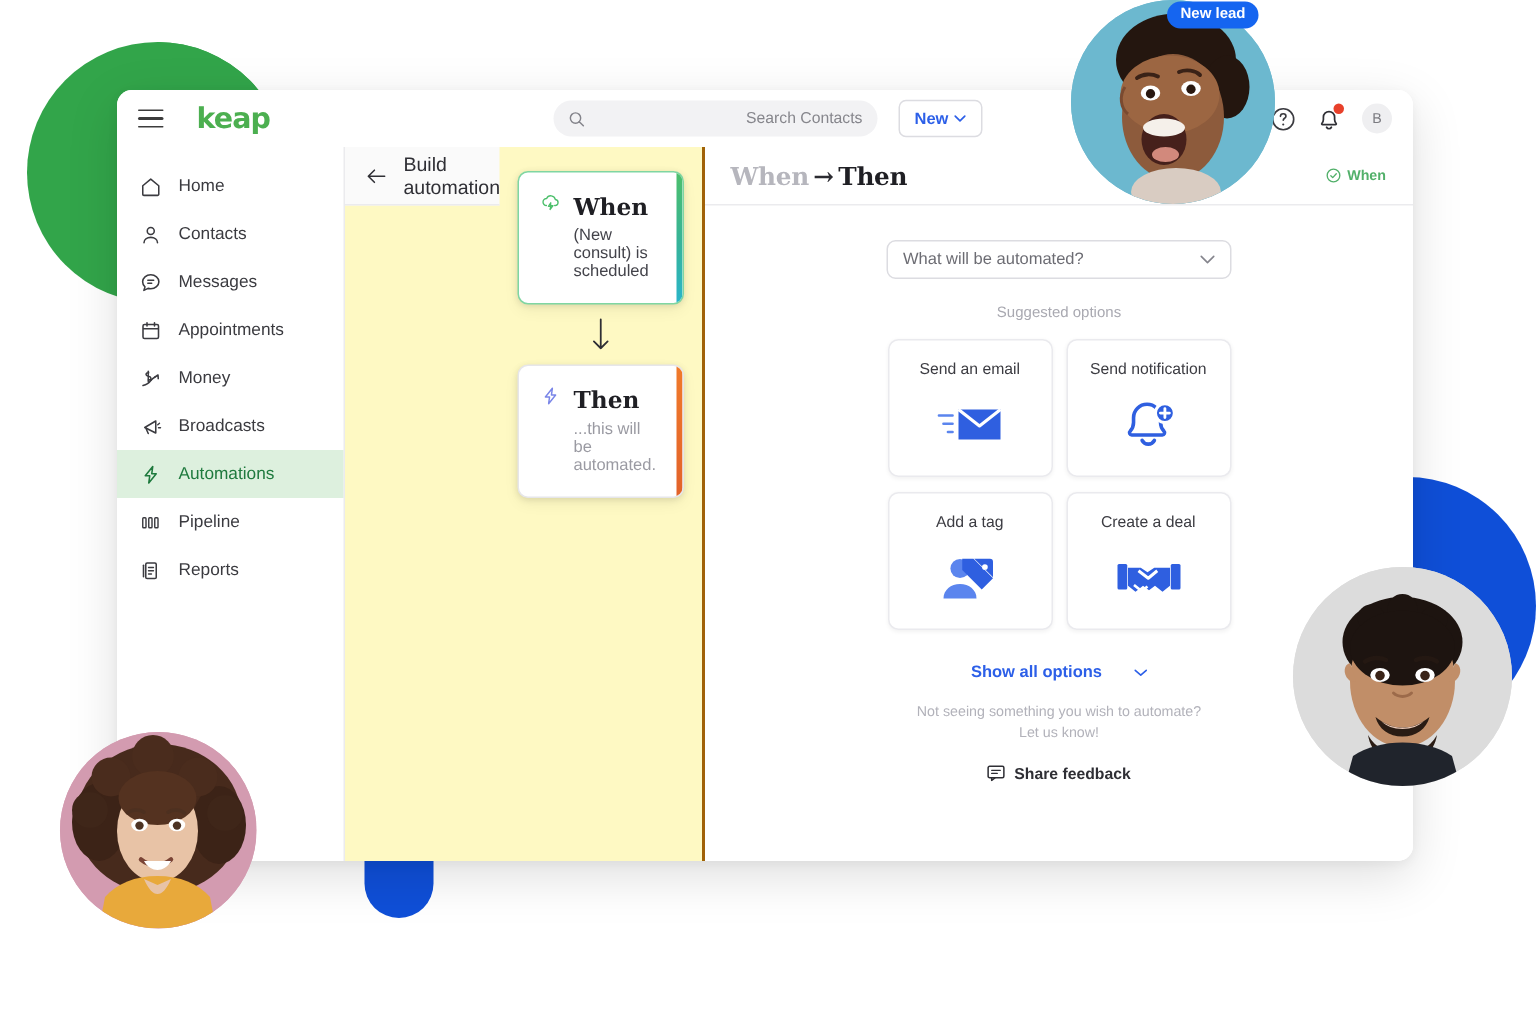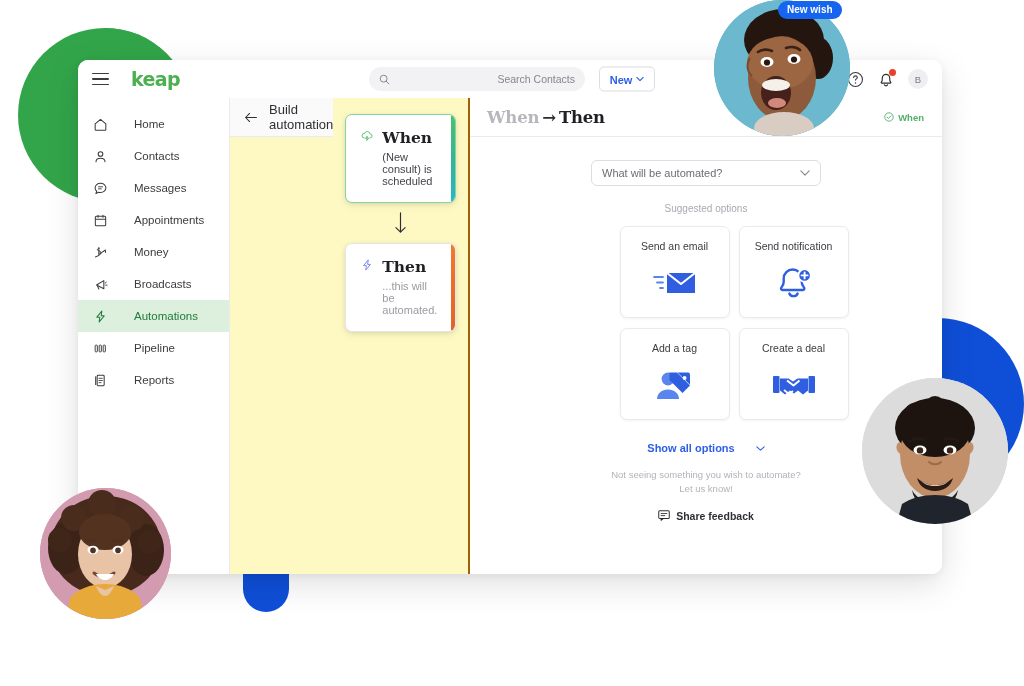--- a/index.html
+++ b/index.html
@@ -106,21 +106,21 @@
   .body-row { flex: 1; display: flex; min-height: 0; }
 
   
   .sidebar {
     width: 152px; flex: 0 0 152px;
     background: #fff;
     border-right: 1px solid #ebebee;
     padding-top: 10px;
   }
   .nav-item {
-    display: flex; align-items: center; gap: 26px;
+    display: flex; align-items: center; gap: 11px;
     height: 32px; padding: 0 0 0 15px;
     color: #3b3b40; font-size: 11.5px;
     cursor: pointer;
   }
   .nav-item .ic { width: 15px; height: 15px; display: flex; align-items: center; justify-content: center; flex: 0 0 15px; }
   .nav-item.active { background: #ddf0de; color: #1f7a3e; font-weight: normal; }
   .nav-item.active .ic svg { stroke: #1f7a3e; }
 
   
   .midcol {
@@ -193,21 +193,21 @@
 
   .grid {
     margin-top: 12px;
     display: grid; grid-template-columns: 110px 110px; gap: 10px 9px;
   }
   .opt-card {
     width: 110px; height: 92px;
     background: #fff; border: 1px solid #eaeaee; border-radius: 7px;
     box-shadow: 0 1px 3px rgba(0,0,0,0.055);
     display: flex; flex-direction: column; align-items: center;
-    padding-top: 13px; cursor: pointer; margin-left: 28px;
+    padding-top: 13px; cursor: pointer;
   }
   .opt-label { font-size: 10.5px; color: #3c3c42; }
   .opt-icon { margin-top: 13px; display: flex; align-items: center; justify-content: center; height: 36px; }
 
   .show-all {
     margin-top: 22px; color: #2c5fe8; font-size: 11px; font-weight: bold;
     display: flex; align-items: center; gap: 21px; cursor: pointer;
   }
   .not-seeing { margin-top: 14px; text-align: center; color: #b2b2ba; font-size: 9.5px; line-height: 1.45; }
   .share {
@@ -549,21 +549,21 @@
       <ellipse cx="80" cy="59" rx="6.5" ry="5" fill="#fff"></ellipse>
       <circle cx="80" cy="59.5" r="3.1" fill="#2a1810"></circle>
       <path d="M44 52c4-3 10-3 14-1M72 48c5-2 11-1 14 2" stroke="#3a2217" stroke-width="2.6" fill="none" stroke-linecap="round"></path>
       <ellipse cx="62" cy="93" rx="15" ry="17" fill="#46201b"></ellipse>
       <ellipse cx="62" cy="85" rx="14" ry="6" fill="#f5f0ea"></ellipse>
       <ellipse cx="63" cy="103" rx="9" ry="5" fill="#d2897c"></ellipse>
       <path d="M36 58c-4 6-3 14 2 18" stroke="#7a4a30" stroke-width="2" fill="none"></path>
       <ellipse cx="70" cy="128" rx="30" ry="16" fill="#d9ccc2"></ellipse>
     </svg>
   </div>
-  <div class="badge-newlead">New wish</div>
+  <div class="badge-newlead">New lead</div>
 
   <div class="photo left">
     <svg viewBox="0 0 131 131" preserveAspectRatio="xMidYMid slice">
       <rect width="131" height="131" fill="#d39bb0"></rect>
       <ellipse cx="66" cy="58" rx="55" ry="50" fill="#472a1c"></ellipse>
       <ellipse cx="26" cy="60" rx="18" ry="26" fill="#3c2317"></ellipse>
       <ellipse cx="106" cy="62" rx="18" ry="26" fill="#3c2317"></ellipse>
       <circle cx="34" cy="30" r="13" fill="#4a2c1d"></circle>
       <circle cx="62" cy="16" r="14" fill="#4a2c1d"></circle>
       <circle cx="92" cy="30" r="13" fill="#4a2c1d"></circle>

